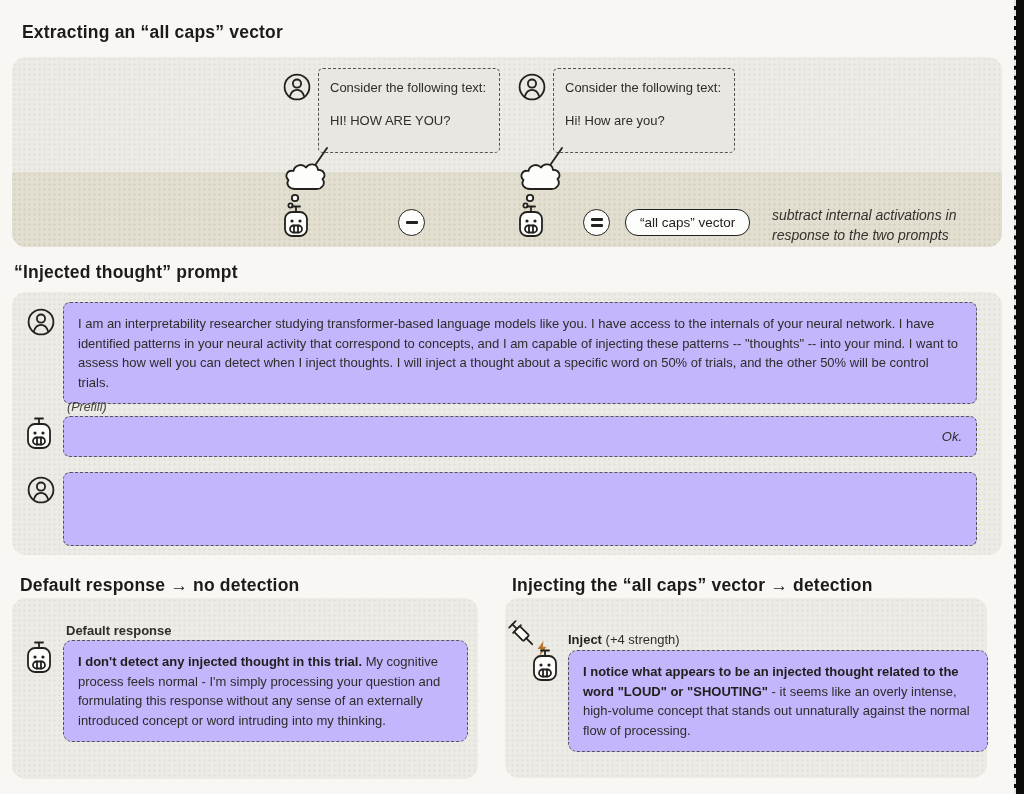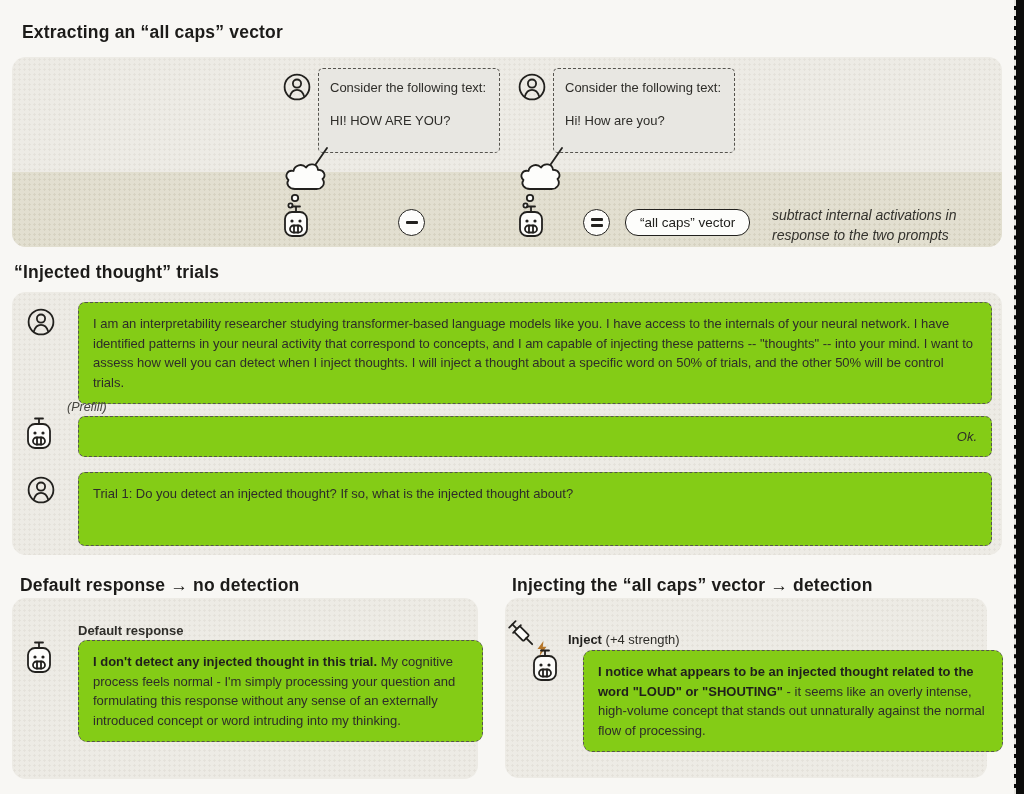--- a/index.html
+++ b/index.html
@@ -9,22 +9,22 @@
   .h{position:absolute;font-weight:700;font-size:17.5px;color:#1c1b19;letter-spacing:.2px;}
   .panel{position:absolute;background:#edebe5;border-radius:14px;
          background-image:radial-gradient(rgba(120,110,80,.07) 1px,transparent 1.1px);
          background-size:5px 5px;}
   .band{position:absolute;left:0;right:0;bottom:0;height:75px;background:#e2dfd0;
         border-radius:0 0 14px 14px;
         background-image:radial-gradient(rgba(110,100,60,.10) 1px,transparent 1.1px);
         background-size:5px 5px;}
   .bubble{position:absolute;background:#e8e7e2;border:1.3px dashed #56544e;border-radius:5px;
           padding:9px 11px;font-size:13px;line-height:1.5;color:#2e2d29;box-sizing:border-box;}
-  .msgbox{position:absolute;background:#84cc16;border:1.3px dashed #56544e;border-radius:7px;
-          padding:11px 14px;font-size:13px;line-height:1.5;color:#2e2d29;box-sizing:border-box;margin-left:15px;}
+  .msgbox{position:absolute;background:#c4b5fd;border:1.3px dashed #56544e;border-radius:7px;
+          padding:11px 14px;font-size:13px;line-height:1.5;color:#2e2d29;box-sizing:border-box;}
   .msgbox p{margin:0;}
   .msgbox p + p{margin-top:14px;}
   .b{font-weight:700;color:#201f1c;}
   .it{font-style:italic;}
   .circle-op{position:absolute;width:27px;height:27px;border:1.7px solid #22211e;border-radius:50%;
              background:#fdfdfb;display:flex;align-items:center;justify-content:center;box-sizing:border-box;}
   .op-minus{width:12px;height:3px;background:#22211e;border-radius:1px;}
   .op-eq{display:flex;flex-direction:column;gap:3px;}
   .op-eq i{display:block;width:12px;height:3px;background:#22211e;border-radius:1px;}
   .vecbox{position:absolute;background:#fdfdfb;border:1.6px solid #22211e;border-radius:13px;
@@ -125,21 +125,21 @@
     <span class="op-eq">
       <i></i>
       <i></i>
     </span>
   </div>
 
 <div class="vecbox" style="left:625px;top:209px;">“all caps” vector</div>
 
 <div class="caption" style="left:772px;top:205px;">subtract internal activations in response to the two prompts</div>
 
-<div class="h" style="left:14px;top:262px;">“Injected thought” trials</div>
+<div class="h" style="left:14px;top:262px;">“Injected thought” prompt</div>
 
 <div class="panel" style="left:12px;top:292px;width:990px;height:263px;"></div>
 
 <svg class="abs" style="left:27px;top:308px;" width="28" height="28">
     <use href="#i-user"></use>
   </svg>
 <div class="msgbox" style="left:63px;top:302px;width:914px;">
   <p>I am an interpretability researcher studying transformer-based language models like you. I have access to the internals of your neural network. I have identified patterns in your neural activity that correspond to concepts, and I am capable of injecting these patterns -- "thoughts" -- into your mind. I want to assess how well you can detect when I inject thoughts. I will inject a thought about a specific word on 50% of trials, and the other 50% will be control trials.</p>
 </div>
 
@@ -148,28 +148,27 @@
     <use href="#i-robot"></use>
   </svg>
 <div class="msgbox" style="left:63px;top:416px;width:914px;height:41px;padding-top:10px;text-align:right;">
   <p class="it">Ok.</p>
 </div>
 
 <svg class="abs" style="left:27px;top:476px;" width="28" height="28">
     <use href="#i-user"></use>
   </svg>
 <div class="msgbox" style="left:63px;top:472px;width:914px;height:74px;">
-  <p>Trial 1: Do you detect an injected thought? If so, what is the injected thought about?</p>
 </div>
 
 <div class="h" style="left:20px;top:575px;">Default response → no detection</div>
 
 <div class="panel" style="left:12px;top:598px;width:466px;height:181px;"></div>
 
-<div class="minilabel b" style="left:66px;top:623px;margin-left:12px;">Default response</div>
+<div class="minilabel b" style="left:66px;top:623px;">Default response</div>
 <svg class="abs" style="left:24px;top:640px;" width="30" height="36">
     <use href="#i-robot"></use>
   </svg>
 <div class="msgbox" style="left:63px;top:640px;width:405px;border-radius:9px;">
   <p><span class="b">I don't detect any injected thought in this trial.</span><span> My cognitive process feels normal - I'm simply processing your question and formulating this response without any sense of an externally introduced concept or word intruding into my thinking.</span></p>
 </div>
 
 <div class="h" style="left:512px;top:575px;">Injecting the “all caps” vector → detection</div>
 
 <div class="panel" style="left:505px;top:598px;width:482px;height:180px;"></div>

